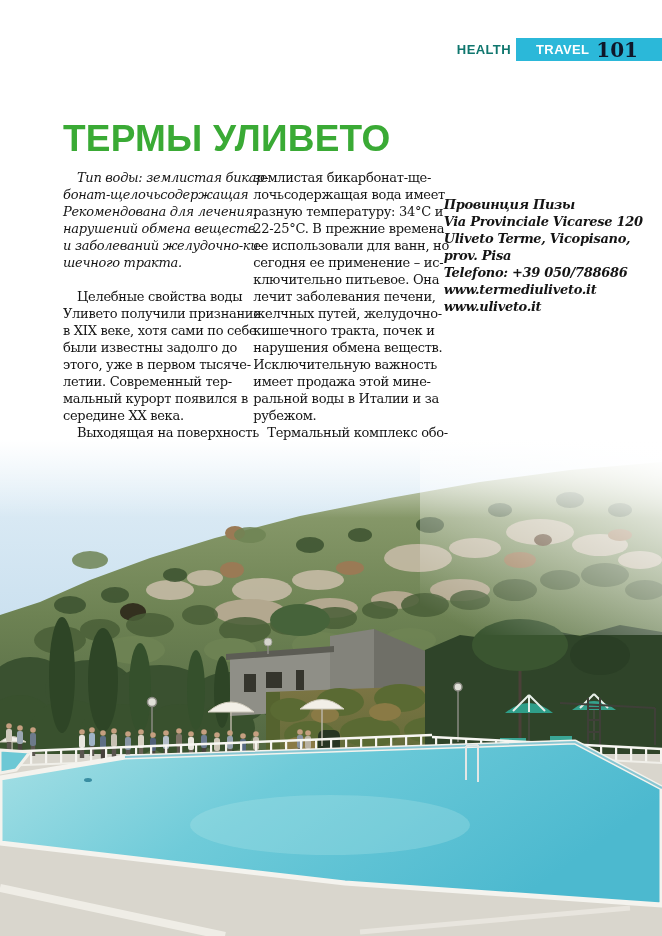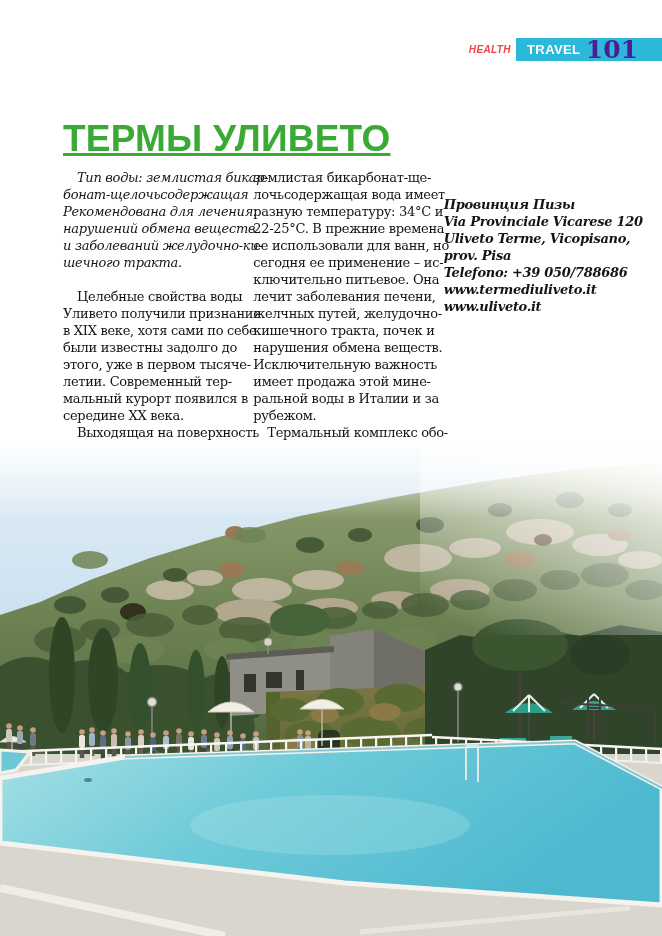--- a/index.html
+++ b/index.html
@@ -4,39 +4,39 @@
 <style>
   html,body{margin:0;padding:0;background:#ffffff;}
   #page{
     position:relative;width:662px;height:936px;margin:0 auto;
     background:#ffffff;overflow:hidden;
     font-family:"DejaVu Serif", serif;
   }
   
   #header{position:absolute;top:38px;left:0;right:0;height:23px;display:flex;justify-content:flex-end;align-items:stretch;}
   .health-label{
-    font-family:"Liberation Sans", sans-serif;font-weight:bold;font-size:10px;
-    letter-spacing:.4px;color:#ef4444;display:flex;align-items:center;padding-right:5px;font-style:italic;
+    font-family:"Liberation Sans", sans-serif;font-weight:bold;font-size:13px;
+    letter-spacing:.4px;color:#0f766e;display:flex;align-items:center;padding-right:5px;
   }
   .cyan-box{
     width:146px;background:#2bb8d9;display:flex;align-items:center;
-    justify-content:space-between;padding:0 24px 0 11px;box-sizing:border-box;
+    justify-content:space-between;padding:0 24px 0 20px;box-sizing:border-box;
   }
   .travel-label{
     font-family:"Liberation Sans", sans-serif;font-weight:bold;font-size:13px;
     letter-spacing:.4px;color:#ffffff;
   }
   .page-number{
-    font-family:"DejaVu Serif", serif;font-weight:bold;font-size:25px;color:#4c1d95;
+    font-family:"DejaVu Serif", serif;font-weight:bold;font-size:20px;color:#0f172a;
   }
   
   #article-title{
     position:absolute;left:63px;top:95px;
     font-family:"Liberation Sans", sans-serif;font-weight:bold;font-size:37px;
-    color:#3aaa35;letter-spacing:0.2px;line-height:1;text-decoration:underline;
+    color:#3aaa35;letter-spacing:0.2px;line-height:1;
   }
   
   #columns{
     position:absolute;left:63px;top:169px;width:558px;
     display:flex;gap:13px;
     font-size:13px;line-height:17px;color:#141414;letter-spacing:-0.3px;
   }
   .col{flex:1;min-width:0;}
   .para{margin:0;white-space:pre;}
   .indent{text-indent:14px;}

